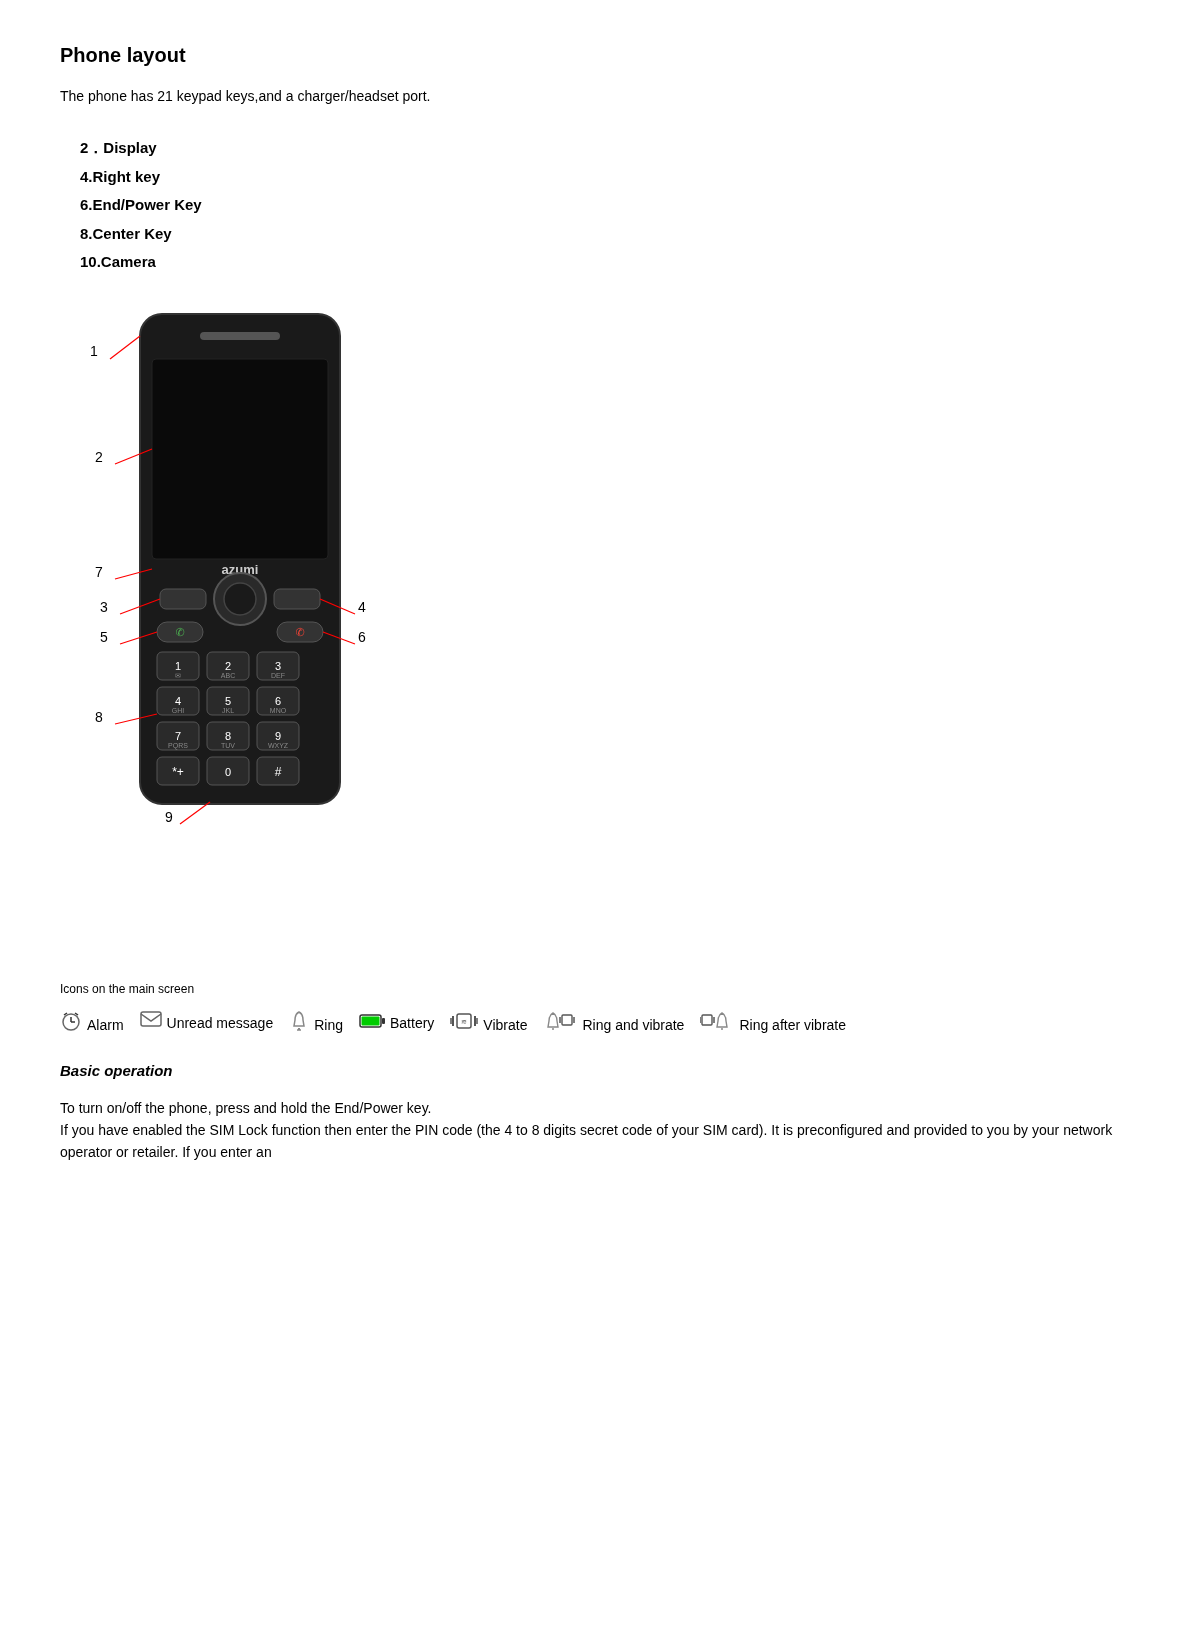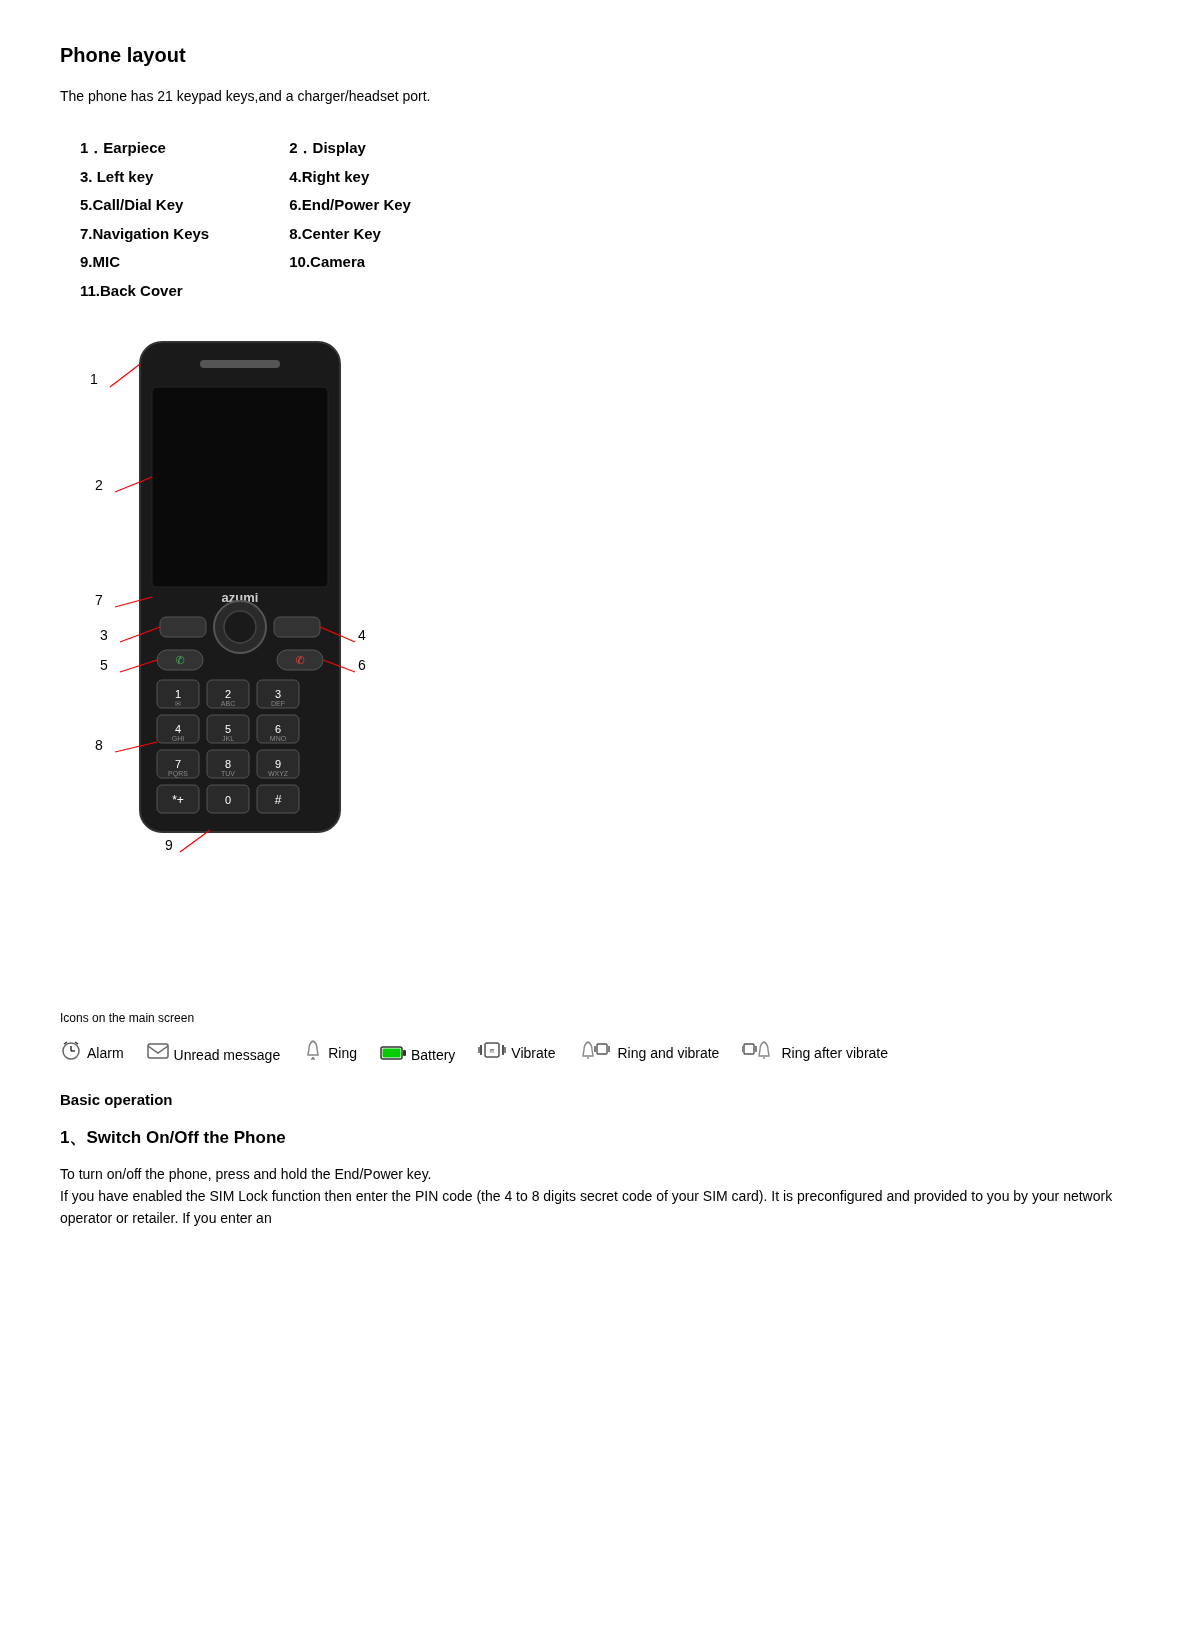--- a/index.html
+++ b/index.html
@@ -47,42 +47,43 @@
       margin-bottom: 20px;
     }
 
     .icons-title {
       font-size: 12px;
       margin-bottom: 12px;
     }
 
     .icons-row {
       display: flex;
-      align-items: flex-end;
+      align-items: flex-start;
       flex-wrap: wrap;
-      gap: 23px;
+      gap: 16px;
       margin-bottom: 10px;
     }
 
     .icon-item {
       display: flex;
       align-items: center;
       gap: 5px;
       font-size: 14px;
     }
 
     .icon-shape {
       display: inline-block;
       font-size: 18px;
     }
 
     .basic-op-title {
       font-size: 15px;
       font-weight: bold;
       margin-bottom: 14px;
+      font-style: italic;
     }
 
     .switch-heading {
       font-size: 17px;
       font-weight: bold;
       margin-bottom: 12px;
     }
 
     .body-text {
       font-size: 14px;
@@ -108,28 +109,20 @@
     }
   </style>
 </head>
 <body>
 
 <h1 class="page-title">Phone layout</h1>
 
 <p class="intro-text">The phone has 21 keypad keys,and a charger/headset port.</p>
 
 <div class="parts-list">
-  <div class="parts-col">
-    <p>1．Earpiece</p>
-    <p>3. Left key</p>
-    <p>5.Call/Dial Key</p>
-    <p>7.Navigation Keys</p>
-    <p>9.MIC</p>
-    <p>11.Back Cover</p>
-  </div>
   <div class="parts-col">
     <p>2．Display</p>
     <p>4.Right key</p>
     <p>6.End/Power Key</p>
     <p>8.Center Key</p>
     <p>10.Camera</p>
   </div>
 </div>
 
 <div class="diagrams-container">
@@ -323,16 +316,15 @@
         </svg>
       </span>
       <span>Ring after vibrate</span>
     </div>
   </div>
 
 </div>
 
 <div class="basic-op-section">
   <p class="basic-op-title">Basic operation</p>
-  <h2 class="switch-heading">1、Switch On/Off the Phone</h2>
   <p class="body-text">To turn on/off the phone, press and hold the End/Power key.<br>
   If you have enabled the SIM Lock function then enter the PIN code (the 4 to 8 digits secret code of your SIM card). It is preconfigured and provided to you by your network operator or retailer. If you enter an</p>
 </div>
 
 </body></html>

